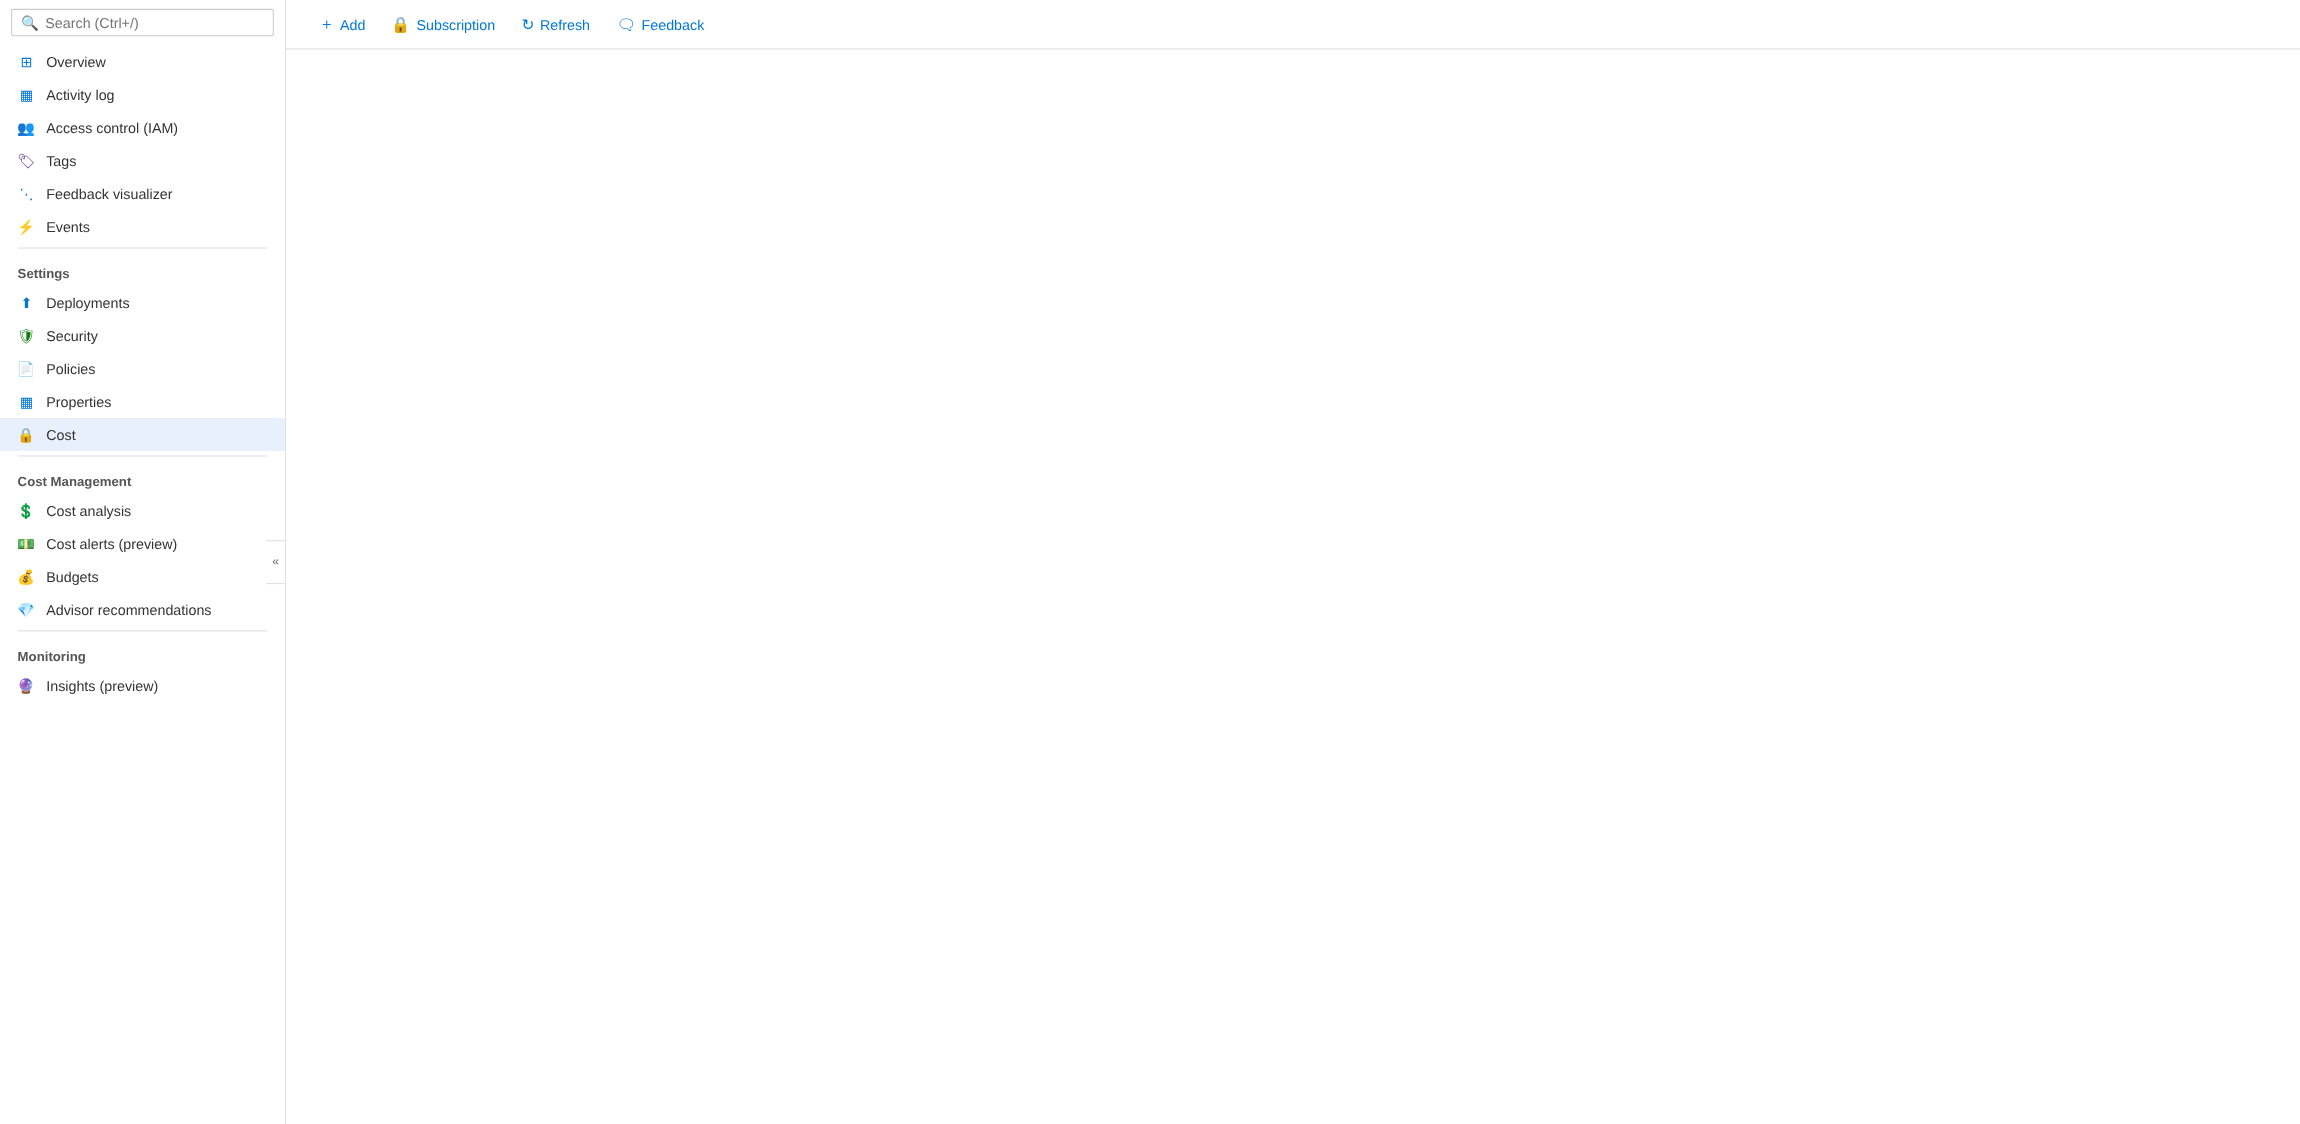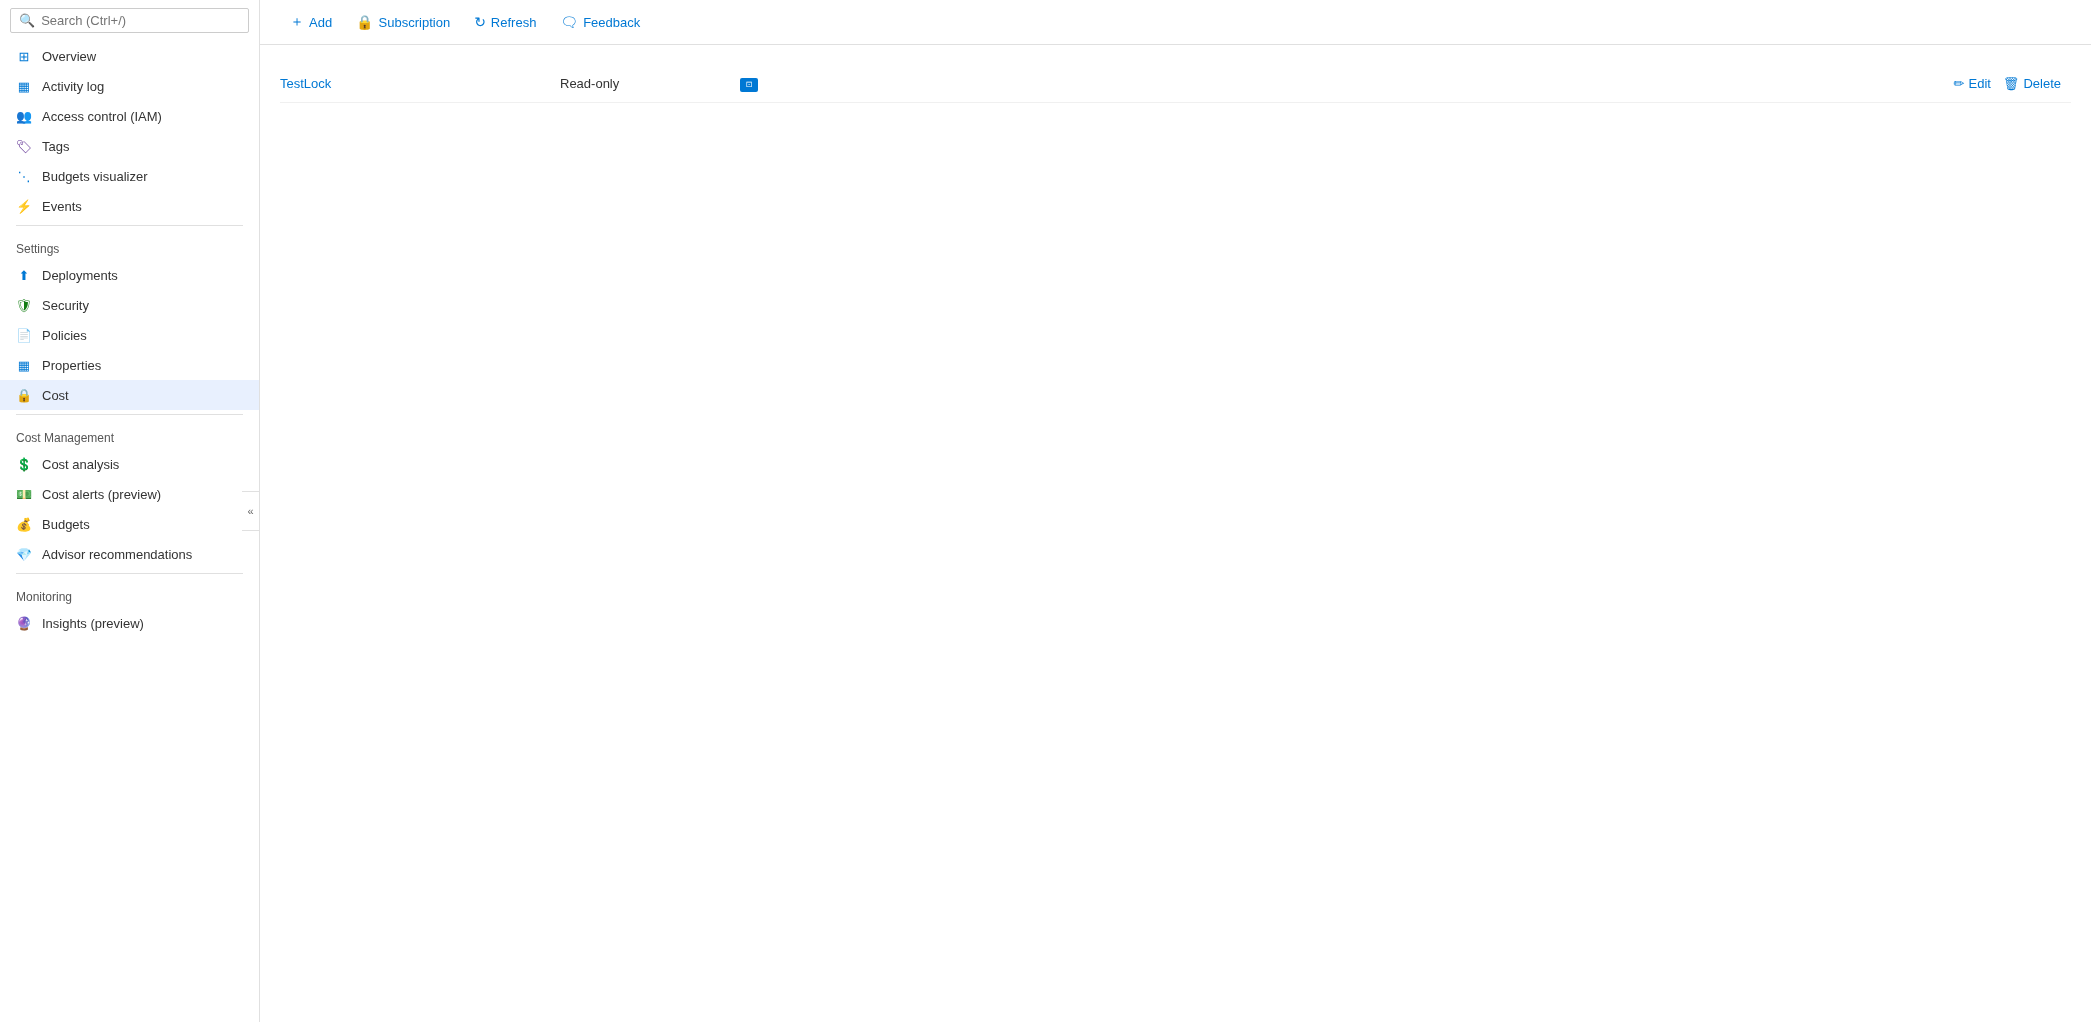--- a/index.html
+++ b/index.html
@@ -45,21 +45,21 @@
       padding: 7px 16px;
       cursor: pointer;
       color: #333;
       font-size: 13px;
       gap: 10px;
     }
     .sidebar-item.active { background: #e8f0fe; }
 
     .sidebar-section-label {
       font-size: 12px;
-      font-weight: 400;
+      font-weight: 700;
       color: #555;
       padding: 12px 16px 4px 16px;
     }
 
     .sidebar-divider {
       border: none;
       border-top: 1px solid #e0e0e0;
       margin: 4px 16px;
     }
 
@@ -218,21 +218,21 @@
       <div class="sidebar-item">
       <span class="icon-circle icon-blue">👥</span>
       <span>Access control (IAM)</span>
     </div>
       <div class="sidebar-item">
       <span class="icon-circle icon-purple">🏷</span>
       <span>Tags</span>
     </div>
       <div class="sidebar-item">
       <span class="icon-circle icon-blue">⋱</span>
-      <span>Budgets visualizer</span>
+      <span>Feedback visualizer</span>
     </div>
       <div class="sidebar-item">
       <span class="icon-circle icon-yellow">⚡</span>
       <span>Events</span>
     </div>
     </div>
 
   <hr class="sidebar-divider">
   <div class="sidebar-section-label">Settings</div>
 
@@ -309,36 +309,14 @@
       <span>Refresh</span>
     </button>
     <button class="toolbar-btn">
       <span class="icon">🗨</span>
       <span>Feedback</span>
     </button>
   </div>
 
   <div class="content-area">
 
-    <div id="table-body">
-        <div class="table-row">
-    <div>
-      <a class="link-text">TestLock</a>
-    </div>
-    <div>Read-only</div>
-    <div>
-      <span class="scope-icon">⊡</span>
-    </div>
-    <div></div>
-    <div class="row-actions">
-      <button class="action-btn">
-        <span>✏</span>
-        <span>Edit</span>
-      </button>
-      <button class="action-btn">
-        <span>🗑</span>
-        <span>Delete</span>
-      </button>
-    </div>
-  </div>
-      </div>
   </div>
 </div>
 
 </body></html>

